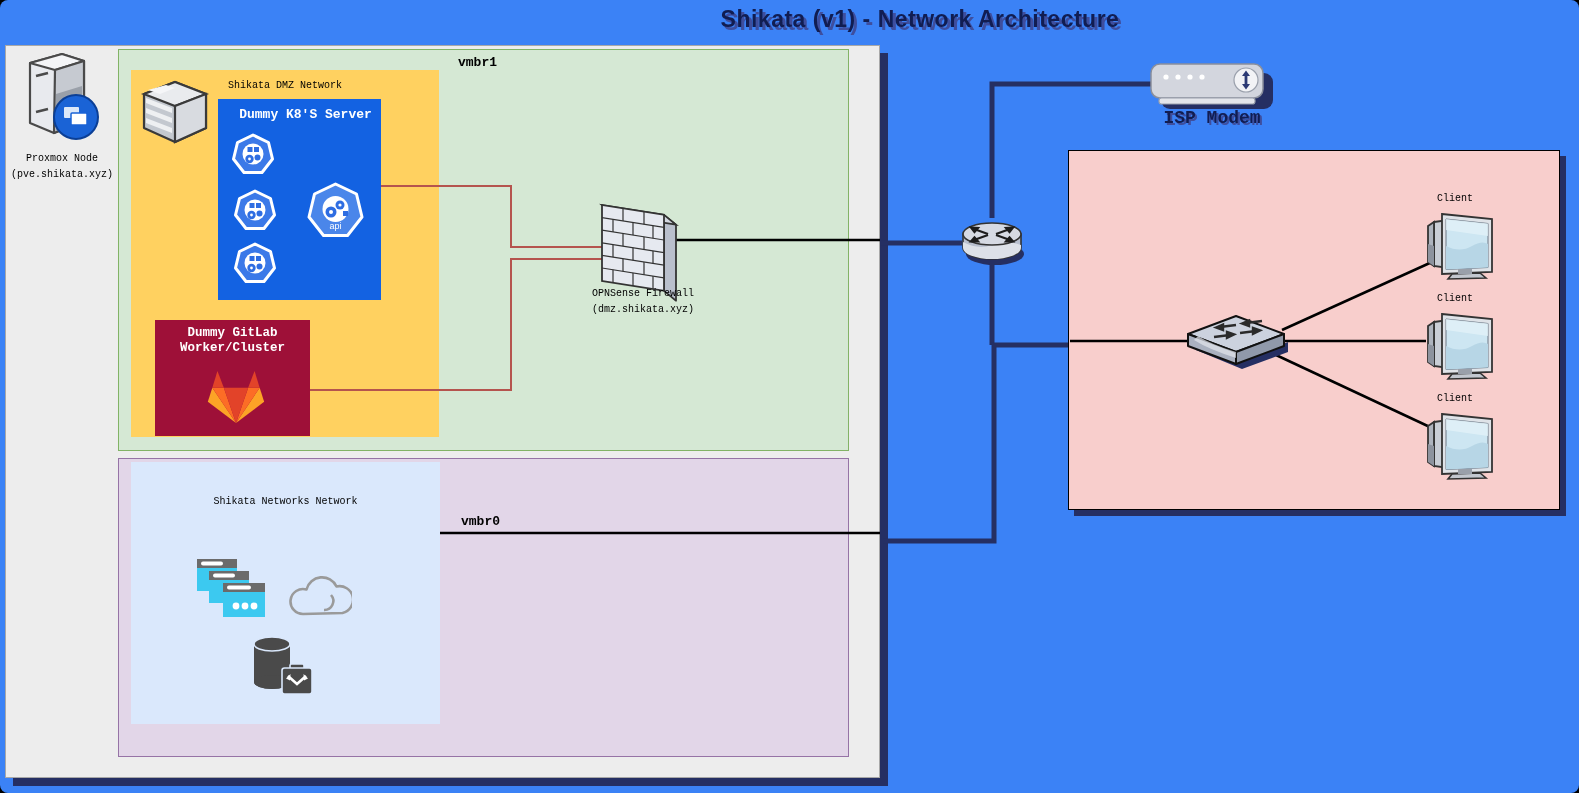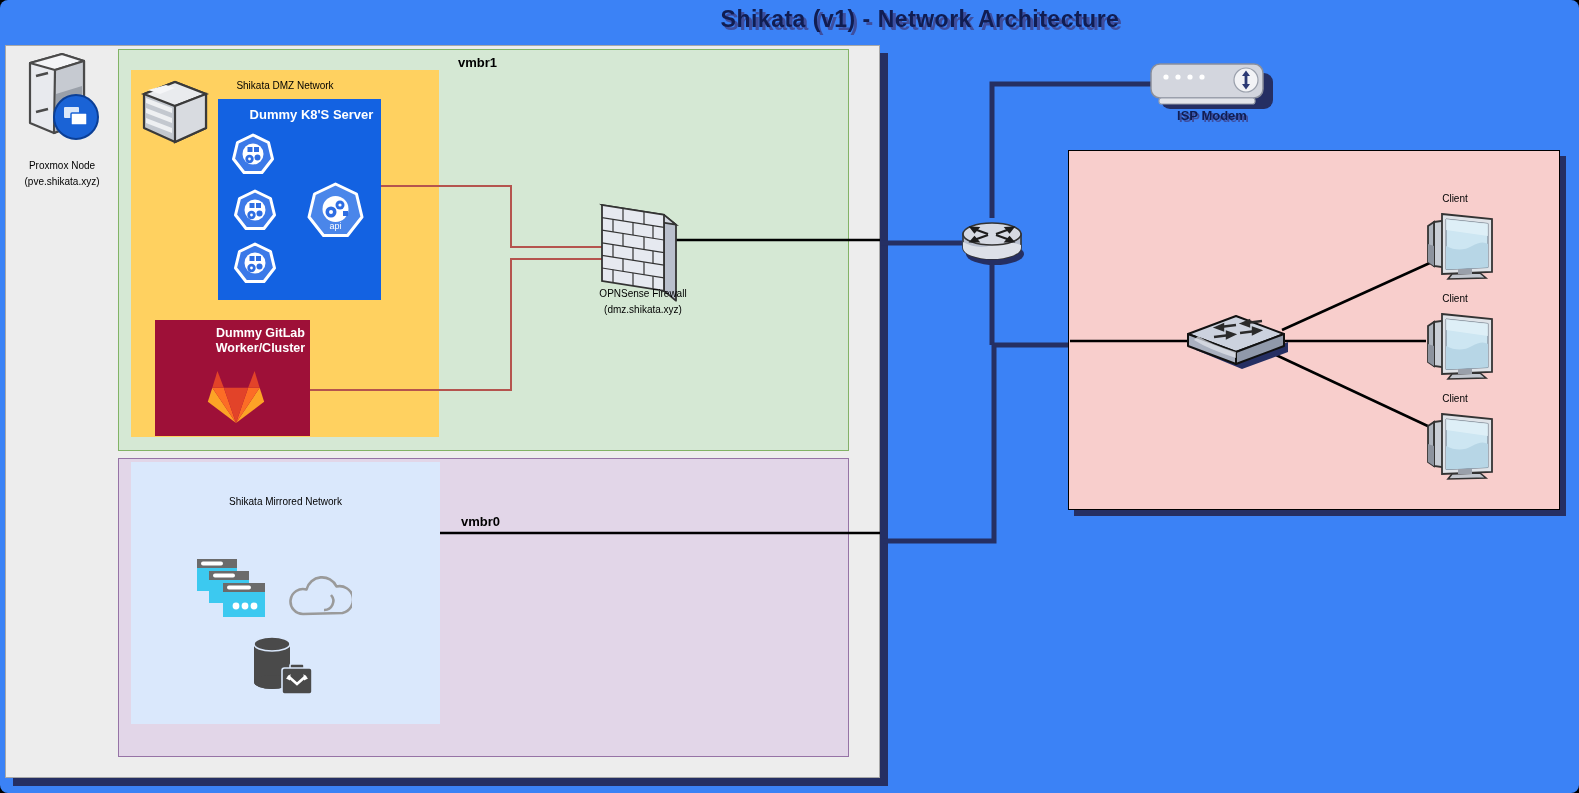--- a/index.html
+++ b/index.html
@@ -18,26 +18,26 @@
   .vmbr0-box{left:118px;top:458px;width:729px;height:297px;background:var(--lavender);
      border:1px solid var(--lavender-border);z-index:2;}
   .dmz-box{left:131px;top:70px;width:308px;height:367px;background:var(--orange);z-index:3;}
   .k8s-box{left:218px;top:99px;width:163px;height:201px;background:var(--blue);z-index:4;}
   .gitlab-box{left:155px;top:320px;width:155px;height:116px;background:var(--crimson);z-index:4;}
   .mirrored-box{left:131px;top:462px;width:309px;height:262px;background:var(--lightblue);z-index:3;}
   .pink-box{left:1068px;top:150px;width:490px;height:358px;background:var(--pink);
      border:1.5px solid #000;box-shadow:6px 6px 0 var(--navy);z-index:1;}
   .vmbr-label{font-size:13px;font-weight:bold;z-index:5;}
   .white-title{color:#fff;font-weight:bold;font-size:13px;text-align:center;z-index:5;}
-  .shadow-label{font-weight:bold;font-size:13px;text-align:center;color:var(--title-navy);
+  .shadow-label{font-weight:bold;font-size:18px;text-align:center;color:var(--title-navy);
      text-shadow:2px 2px 0 var(--title-shadow);z-index:5;}
   svg{display:block;}
   .icon{z-index:6;}
   #connectors{left:0;top:0;z-index:5;pointer-events:none;}
-  .lbl-layer{z-index:7;}
+  .lbl-layer{z-index:7;font-family:Liberation Mono, monospace;}
 </style>
 </head>
 <body>
 
 <div id="canvas">
 
   <div class="abs diagram-title">Shikata (v1) - Network Architecture</div>
 
   <div class="abs container-box"></div>
   <div class="abs vmbr1-box"></div>
@@ -316,43 +316,43 @@
       <g>
         <rect x="42" y="30" width="14" height="7" rx="1.5" fill="#4a4a4a" stroke="#dae8fc" stroke-width="1.6"></rect>
         <rect x="34" y="34" width="30" height="26" rx="2.5" fill="#4a4a4a" stroke="#dae8fc" stroke-width="1.6"></rect>
         <path d="M40 42 L49 50 L58 42" fill="none" stroke="#fff" stroke-width="2.6"></path>
         <polygon points="38,44.5 42.5,40 42,46.5" fill="#fff"></polygon>
         <polygon points="60,44.5 55.5,40 56,46.5" fill="#fff"></polygon>
       </g>
     </svg>
   </div>
 
-  <div class="abs lbl lbl-layer" style="left:0px;top:158px;width:124px;">
+  <div class="abs lbl lbl-layer" style="left:0px;top:151px;width:124px;">
     <div>Proxmox Node</div>
     <div>(pve.shikata.xyz)</div>
   </div>
 
   <div class="abs vmbr-label lbl-layer" style="left:458px;top:55px;">vmbr1</div>
   <div class="abs vmbr-label lbl-layer" style="left:461px;top:490px;margin-top:24px;">vmbr0</div>
 
   <div class="abs lbl lbl-layer" style="left:131px;top:78px;width:308px;">Shikata DMZ Network</div>
 
-  <div class="abs white-title lbl-layer" style="left:230px;top:107px;width:163px;">Dummy K8'S Server</div>
-
-  <div class="abs white-title lbl-layer" style="left:155px;top:326px;width:155px;font-size:12.5px;line-height:15px;padding-left:28px;">
+  <div class="abs white-title lbl-layer" style="left:224px;top:107px;width:163px;">Dummy K8'S Server</div>
+
+  <div class="abs white-title lbl-layer" style="left:155px;top:326px;width:155px;font-size:12.5px;line-height:15px;">
     <div>Dummy GitLab</div>
     <div>Worker/Cluster</div>
   </div>
 
   <div class="abs lbl lbl-layer" style="left:568px;top:286px;width:150px;">
     <div>OPNSense Firewall</div>
     <div>(dmz.shikata.xyz)</div>
   </div>
 
-  <div class="abs lbl lbl-layer" style="left:131px;top:494px;width:309px;">Shikata Mirrored Network</div>
+  <div class="abs lbl lbl-layer" style="left:131px;top:494px;width:309px;">Shikata Networks Network</div>
 
   <div class="abs shadow-label lbl-layer" style="left:1150px;top:108px;width:124px;">ISP Modem</div>
 
 
   <div class="abs lbl lbl-layer" style="left:1412px;top:191px;width:86px;">Client</div>
   <div class="abs lbl lbl-layer" style="left:1412px;top:291px;width:86px;">Client</div>
   <div class="abs lbl lbl-layer" style="left:1412px;top:391px;width:86px;">Client</div>
 
 </div>
 

